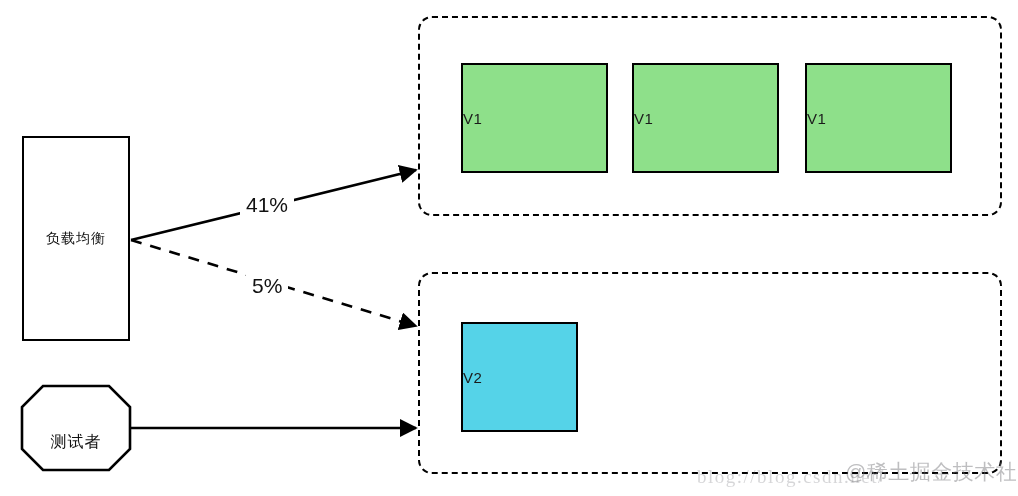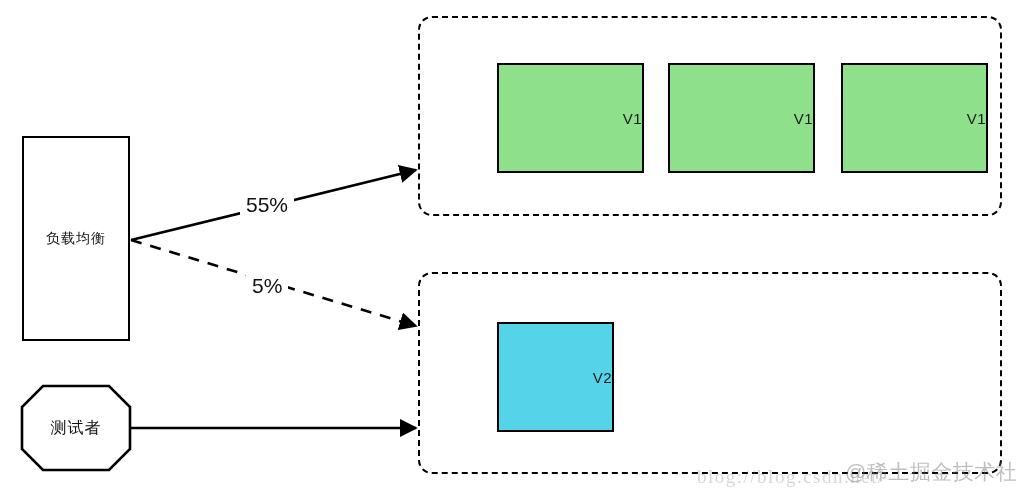--- a/index.html
+++ b/index.html
@@ -34,21 +34,21 @@
   }
   .lb-label {
     font-size: 14px;
     color: #111111;
     letter-spacing: 1px;
     white-space: nowrap;
   }
   .tester-label {
     position: absolute;
     left: 22px;
-    top: 386px;
+    top: 400px;
     width: 108px;
     height: 84px;
     display: flex;
     align-items: center;
     justify-content: center;
     font-size: 16px;
     color: #111111;
     letter-spacing: 1px;
     white-space: nowrap;
   }
@@ -61,22 +61,21 @@
   }
   #group-v1 { left: 418px; top: 16px;  width: 584px; height: 200px; }
   #group-v2 { left: 418px; top: 272px; width: 584px; height: 202px; }
 
   .vbox {
     position: absolute;
     border: 2.5px solid #000000;
     box-sizing: border-box;
     display: flex;
     align-items: center;
-    justify-content: flex-end;
-    margin-left: 36px;
+    justify-content: flex-start;
   }
   .vbox span {
     font-size: 15px;
     color: #1a1a1a;
     letter-spacing: 0.5px;
   }
   .vbox.green { background: #8EE08A; }
   .vbox.cyan  { background: #55D3E8; }
 
   #v1-a { left: 461px; top: 63px;  width: 147px; height: 110px; }
@@ -155,21 +154,21 @@
   </svg>
 
   <div class="lb-box">
     <span class="lb-label">负载均衡</span>
   </div>
 
   <div class="tester-label">
     <span>测试者</span>
   </div>
 
-  <div class="edge-label" id="label-95">55%</div>
+  <div class="edge-label" id="label-95">41%</div>
   <div class="edge-label" id="label-5">5%</div>
 
   <div class="group-box" id="group-v1"></div>
 
   <div class="vbox green" id="v1-a">
     <span>V1</span>
   </div>
   <div class="vbox green" id="v1-b">
     <span>V1</span>
   </div>

